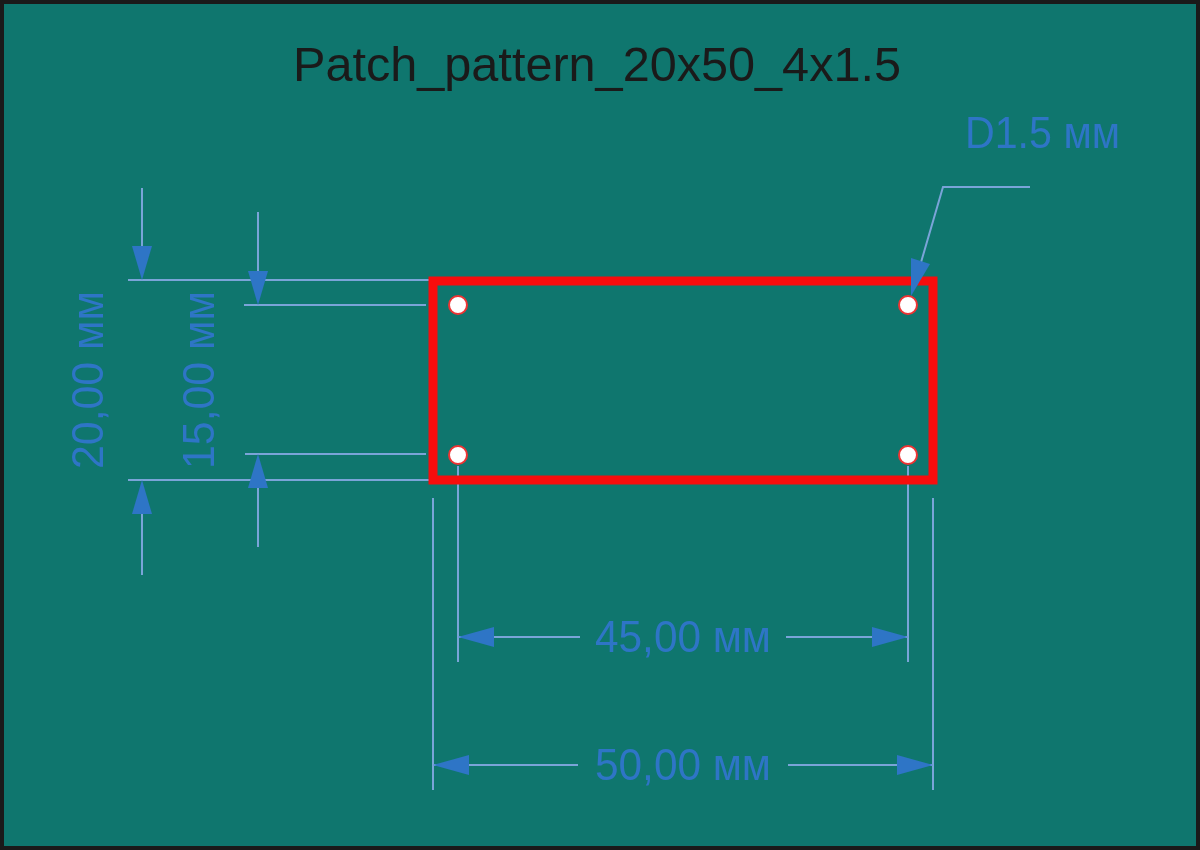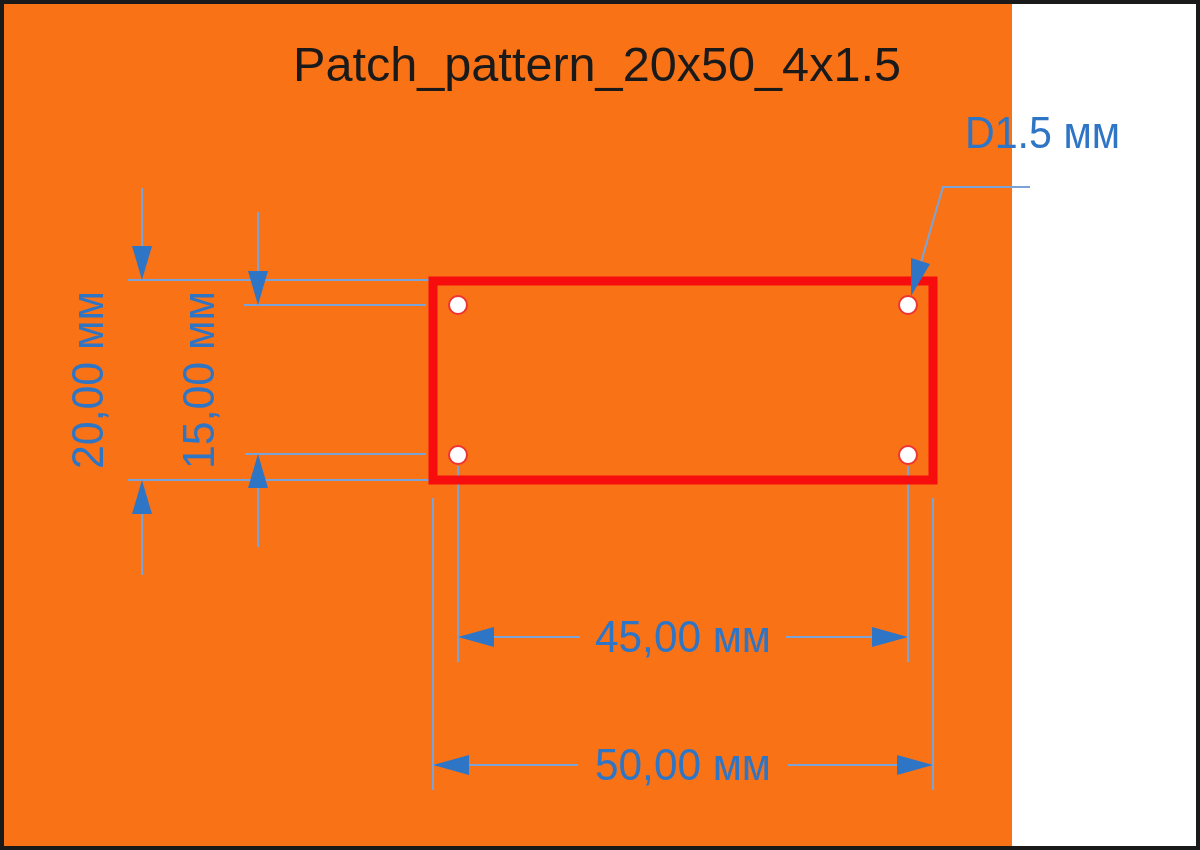--- a/index.html
+++ b/index.html
@@ -6,23 +6,23 @@
     margin: 0;
     padding: 0;
     background: #ffffff;
     width: 1200px;
     height: 850px;
     overflow: hidden;
     font-family: "Liberation Sans", sans-serif;
   }
   .canvas {
     position: relative;
-    width: 1012px;
+    width: 1200px;
     height: 850px;
-    background: #f97316;
+    background: #0f766e;
   }
   svg { display: block; }
 
   .frame        { fill: none; stroke: #1a1a1a; stroke-width: 4; }
   .patch        { fill: none; stroke: #f70d0d; stroke-width: 9; }
   .hole         { fill: #ffffff; stroke: #ee3333; stroke-width: 2; }
   .thin         { stroke: #7aa4d8; stroke-width: 2; fill: none; }
   .arrowfill    { fill: #2e75c6; stroke: none; }
   .dimtext      { fill: #2e75c6; font-family: "Liberation Sans", sans-serif; font-size: 45px; }
   .callouttext  { fill: #2e75c6; font-family: "Liberation Sans", sans-serif; font-size: 44px; }

